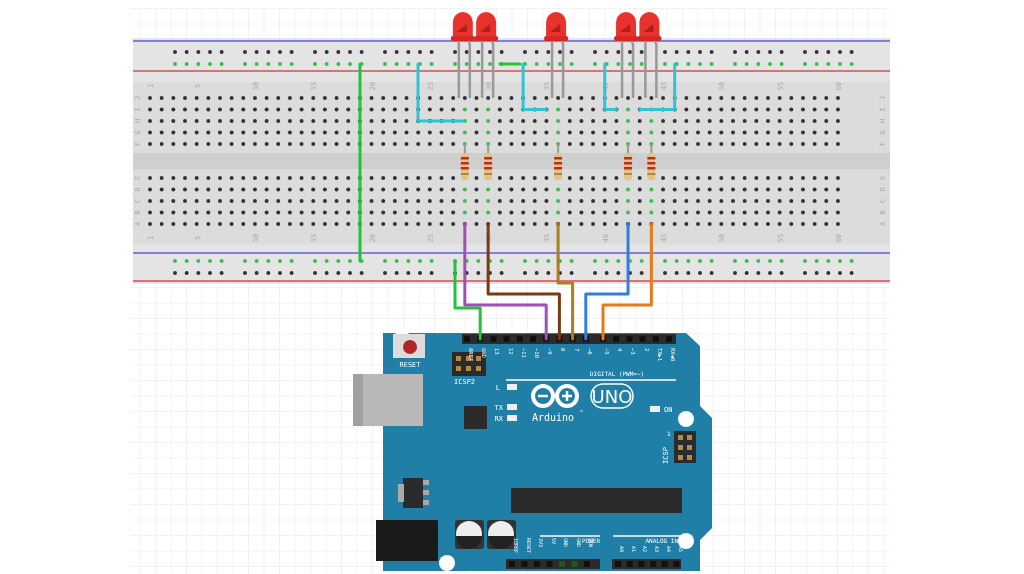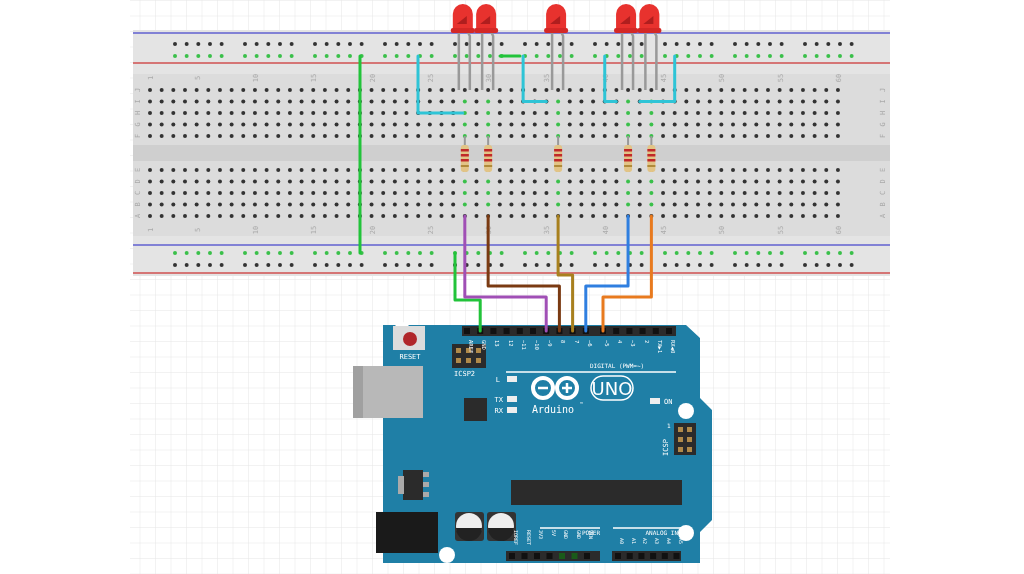--- a/index.html
+++ b/index.html
@@ -1,17 +1,17 @@
 <!DOCTYPE html>
 <html><head>
 <meta charset="utf-8">
 <style>
   html,body{margin:0;padding:0;}
   body{width:1024px;height:574px;overflow:hidden;background:#ffffff;font-family:"DejaVu Sans",sans-serif;}
-  #stage{position:absolute;left:0;top:0;width:1024px;height:497px;}
+  #stage{position:absolute;left:0;top:8px;width:1024px;height:497px;}
   svg text{font-family:"DejaVu Sans Mono",monospace;}
 </style>
 </head>
 <body>
 
 <div id="stage">
 <svg id="svg" width="1024" height="574" viewBox="0 0 1024 574" xmlns="http://www.w3.org/2000/svg">
   <defs>
     <pattern id="grid" width="15.5" height="15.5" patternUnits="userSpaceOnUse">
       <path d="M15.5 0 L0 0 0 15.5" fill="none" stroke="#e6e6e6" stroke-width="1"></path>

